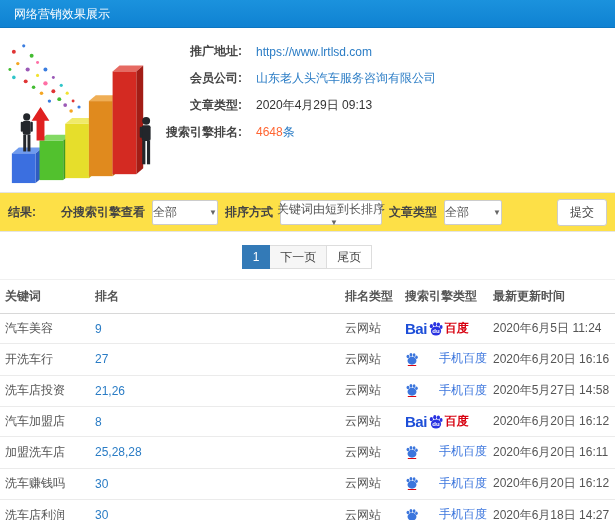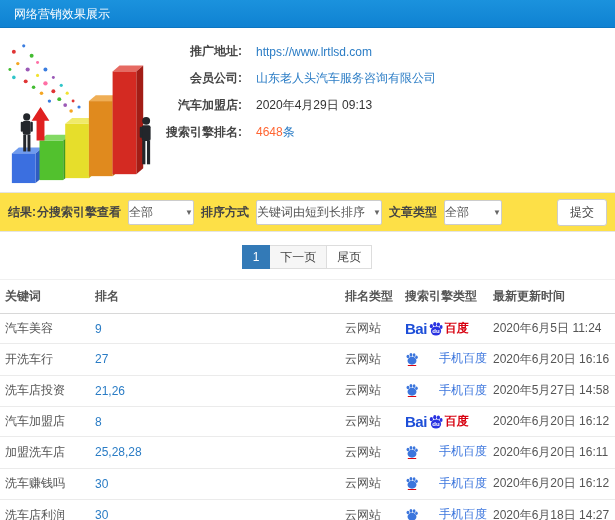--- a/index.html
+++ b/index.html
@@ -36,21 +36,21 @@
   .filter-result-label { font-weight: bold; color: #444; }
   .filter-group { margin-left: auto; display: flex; align-items: center; gap: 7px; }
   .filter-label { font-weight: bold; color: #444; white-space: nowrap; }
   .select {
     height: 25px; background: #fff; border: 1px solid #ccc; border-radius: 2px;
     display: flex; align-items: center; justify-content: space-between;
     padding: 0 0; color: #555; cursor: pointer; white-space: nowrap;
   }
   .select .caret { font-size: 8px; color: #666; margin-left: 6px; }
   .sel-engine { width: 66px; }
-  .sel-sort { width: 126px; }
+  .sel-sort { width: 102px; flex-direction: column; }
   .sel-article { width: 58px; }
   .submit-btn {
     height: 27px; padding: 0 12px; background: #fff; border: 1px solid #ccc;
     border-radius: 3px; color: #444; font-size: 12px; cursor: pointer;
     font-family: inherit;
     margin-left: 48px;
   }
   
   .pagination { display: flex; justify-content: center; margin: 13px 0 10px 0; }
   .page-btn {
@@ -172,21 +172,21 @@
     <div class="info-rows">
       <div class="info-row">
         <span class="info-label">推广地址:</span>
         <span class="info-value"><a class="link">https://www.lrtlsd.com</a></span>
       </div>
       <div class="info-row">
         <span class="info-label">会员公司:</span>
         <span class="info-value"><a class="link">山东老人头汽车服务咨询有限公司</a></span>
       </div>
       <div class="info-row">
-        <span class="info-label">汽车加盟店:</span>
+        <span class="info-label">文章类型:</span>
         <span class="info-value">2020年4月29日 09:13</span>
       </div>
       <div class="info-row">
         <span class="info-label">搜索引擎排名:</span>
         <span class="info-value">
           <span class="hl-num">4648</span><span class="hl-unit">条</span>
         </span>
       </div>
     </div>
   </div>

